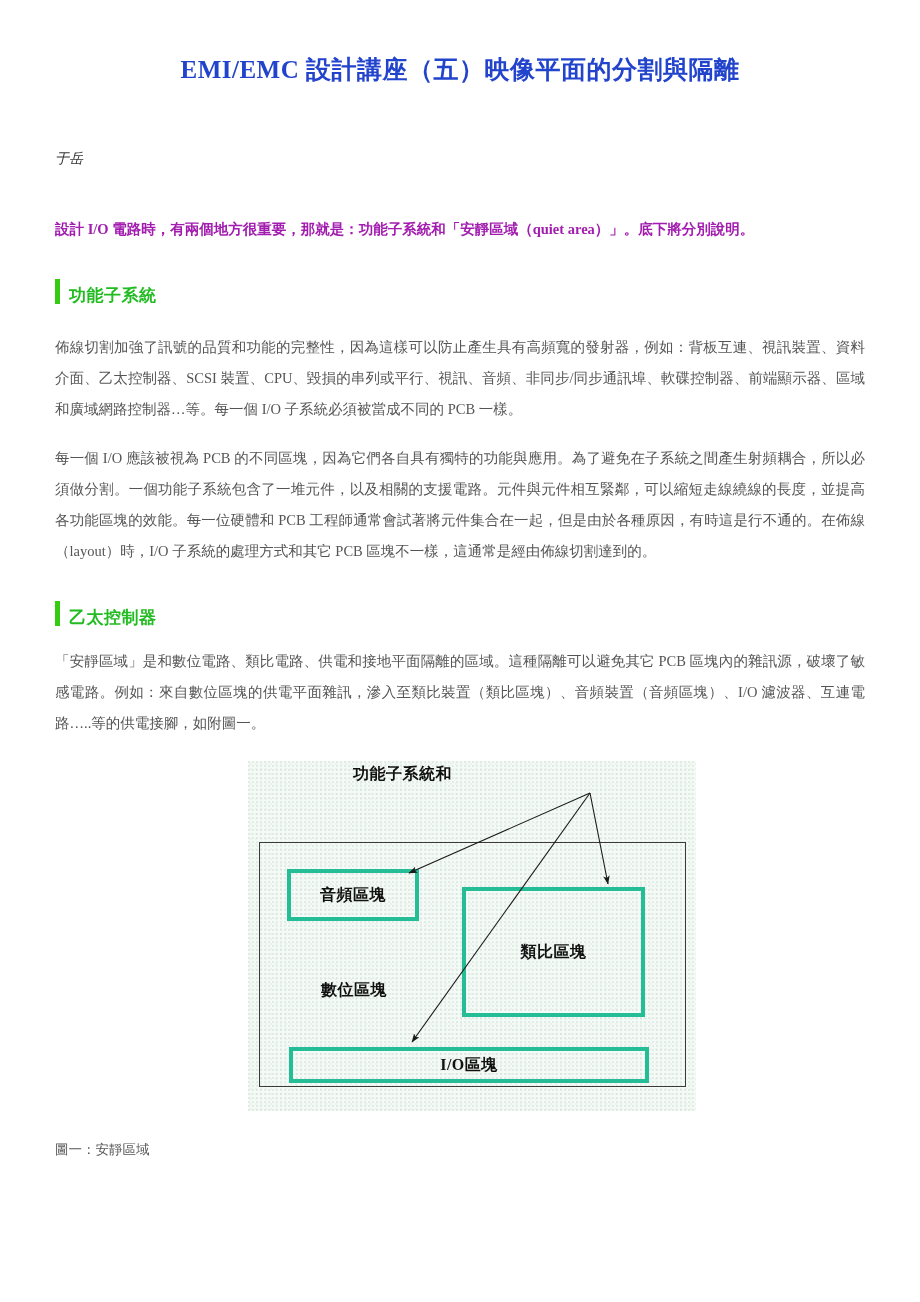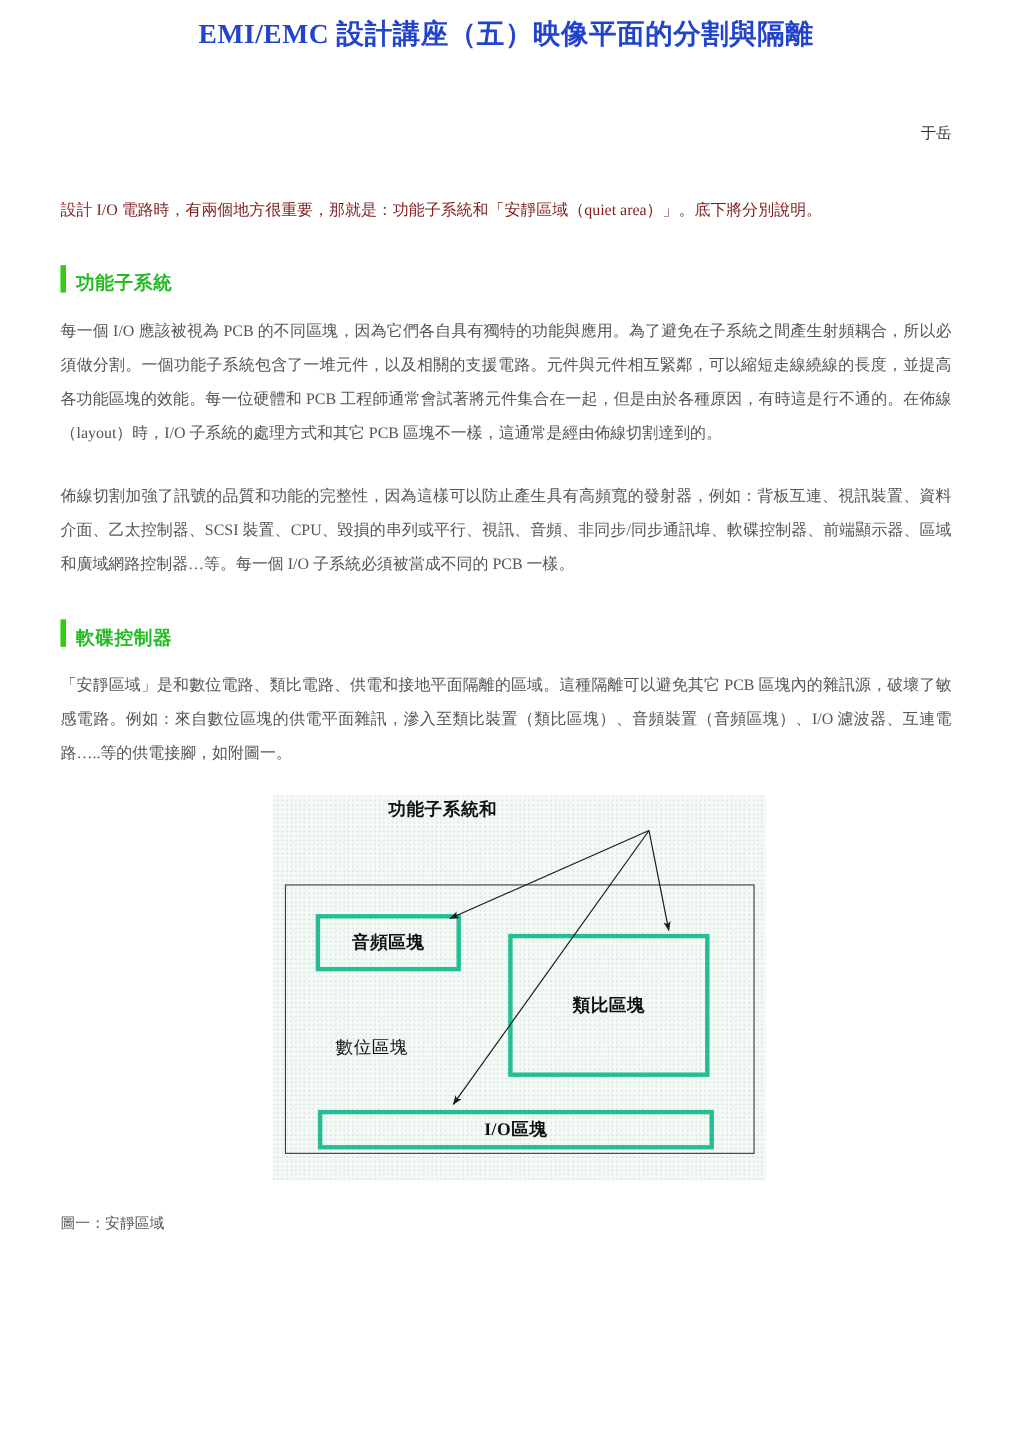--- a/index.html
+++ b/index.html
@@ -19,50 +19,52 @@
     position: relative;
     width: 920px;
     height: 1302px;
     box-sizing: border-box;
     padding: 0 55px;
   }
 
   
   .doc-title {
     margin: 0;
-    padding-top: 16px;
+    padding-top: 54px;
     text-align: center;
     font-size: 25px;
     font-weight: bold;
     color: #2244cc;
     letter-spacing: 0.5px;
     line-height: 1.25;
   }
 
   
   .author {
     margin: 0;
     padding-top: 65px;
-    text-align: right;
+    text-align: left;
     font-size: 14px;
     color: #333333;
+    font-style: italic;
   }
 
   
   .para {
     margin: 0;
     font-size: 14.5px;
     line-height: 31px;
     color: #555555;
     text-align: justify;
     text-justify: inter-ideograph;
   }
   .para.intro {
     padding-top: 46px;
-    color: #7f1d1d;
+    color: #a21caf;
+    font-weight: bold;
   }
   .para.p-func1 { padding-top: 18px; }
   .para.p-func2 { padding-top: 26px; }
   .para.p-quiet1 { padding-top: 18px; }
   .para.last {
     padding-top: 10px;
     text-indent: 14px;
   }
 
   
@@ -152,24 +154,24 @@
     height: 130px;
   }
   .box-io {
     left: 234px;  
     top: 286px;   
     width: 360px;
     height: 36px;
   }
   .label-digital {
     position: absolute;
-    left: 250px;
+    left: 266px;
     top: 219px;
     font-size: 16px;
-    font-weight: normal;
+    font-weight: bold;
     color: #111111;
     letter-spacing: 0.5px;
   }
   .fig-arrows {
     position: absolute;
     left: 0;
     top: 0;
     width: 650px;
     height: 360px;
     pointer-events: none;
@@ -194,26 +196,26 @@
   <h1 class="doc-title">EMI/EMC 設計講座（五）映像平面的分割與隔離</h1>
 
   <div class="author">于岳</div>
 
   <p class="para intro">設計 I/O 電路時，有兩個地方很重要，那就是：功能子系統和「安靜區域（quiet area）」。底下將分別說明。</p>
 
   <div class="section-head">
     <span class="section-bar"></span>
     <span class="section-title">功能子系統</span>
   </div>
+  <p class="para p-func2">佈線切割加強了訊號的品質和功能的完整性，因為這樣可以防止產生具有高頻寬的發射器，例如：背板互連、視訊裝置、資料介面、乙太控制器、SCSI 裝置、CPU、毀損的串列或平行、視訊、音頻、非同步/同步通訊埠、軟碟控制器、前端顯示器、區域和廣域網路控制器…等。每一個 I/O 子系統必須被當成不同的 PCB 一樣。</p>
   <p class="para p-func1">每一個 I/O 應該被視為 PCB 的不同區塊，因為它們各自具有獨特的功能與應用。為了避免在子系統之間產生射頻耦合，所以必須做分割。一個功能子系統包含了一堆元件，以及相關的支援電路。元件與元件相互緊鄰，可以縮短走線繞線的長度，並提高各功能區塊的效能。每一位硬體和 PCB 工程師通常會試著將元件集合在一起，但是由於各種原因，有時這是行不通的。在佈線（layout）時，I/O 子系統的處理方式和其它 PCB 區塊不一樣，這通常是經由佈線切割達到的。</p>
-  <p class="para p-func2">佈線切割加強了訊號的品質和功能的完整性，因為這樣可以防止產生具有高頻寬的發射器，例如：背板互連、視訊裝置、資料介面、乙太控制器、SCSI 裝置、CPU、毀損的串列或平行、視訊、音頻、非同步/同步通訊埠、軟碟控制器、前端顯示器、區域和廣域網路控制器…等。每一個 I/O 子系統必須被當成不同的 PCB 一樣。</p>
 
   <div class="section-head">
     <span class="section-bar"></span>
-    <span class="section-title">軟碟控制器</span>
+    <span class="section-title">乙太控制器</span>
   </div>
   <p class="para p-quiet1">「安靜區域」是和數位電路、類比電路、供電和接地平面隔離的區域。這種隔離可以避免其它 PCB 區塊內的雜訊源，破壞了敏感電路。例如：來自數位區塊的供電平面雜訊，滲入至類比裝置（類比區塊）、音頻裝置（音頻區塊）、I/O 濾波器、互連電路…..等的供電接腳，如附圖一。</p>
 
   <div class="figure-wrap">
 
     <div class="fig-canvas"></div>
 
     <div class="fig-label-top">功能子系統和</div>
 
     <div class="outer-rect"></div>

